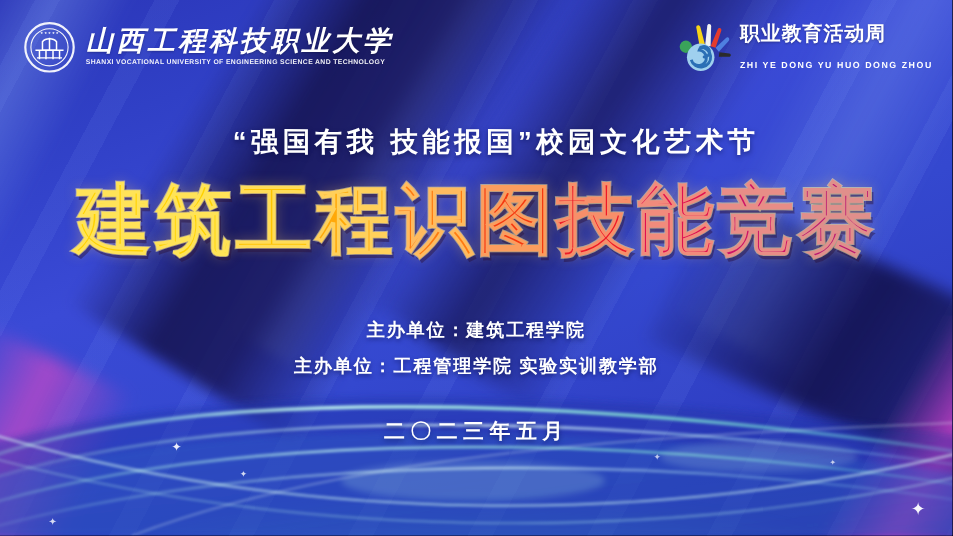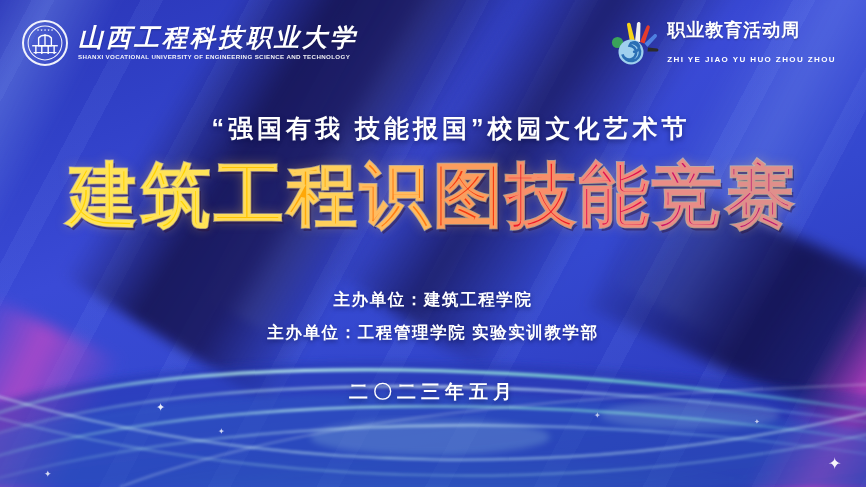--- a/index.html
+++ b/index.html
@@ -111,21 +111,21 @@
   svg.waves { position:absolute; inset:0; width:100%; height:100%; }
 
   
   .header {
     position: absolute;
     top: 0; left: 0; right: 0;
     height: 85px;
     display: flex;
     align-items: center;
     justify-content: space-between;
-    padding: 0 30px 0 22px;
+    padding: 0 18px 0 22px;
     box-sizing: border-box;
     z-index: 5;
   }
   .uni-brand { display:flex; align-items:center; gap:10px; }
   .seal {
     width: 46px; height: 46px; border-radius: 50%;
     border: 2px solid rgba(255,255,255,.92);
     position: relative; flex: 0 0 auto;
     box-sizing: border-box;
   }
@@ -182,21 +182,21 @@
     white-space: nowrap;
     padding-left: 36px;
   }
   .main-title {
     font-size: 70px;
     font-weight: 900;
     letter-spacing: 3px;
     margin: 19px 0 0;
     line-height: 1.05;
     white-space: nowrap;
-    font-family: Liberation Mono, monospace;
+    font-family: Liberation Sans, sans-serif;
   }
   .main-title .ch {
     display: inline-block;
     -webkit-text-stroke: 1.5px rgba(255,240,160,.55);
     text-shadow:
       2px 3px 0 rgba(40,15,60,.45),
       0 0 12px rgba(255,200,90,.35);
   }
   .orgs {
     margin: 45px 0 0;
@@ -320,21 +320,21 @@
           <path d="M40 27.5 L49 28.6 C51 28.9 50.8 31.6 48.7 31.6 L39.5 31.5 Z" fill="#2b2b2b"></path>
 
           <circle cx="9.5" cy="22.5" r="5.6" fill="#3aa35a"></circle>
 
           <circle cx="23" cy="32" r="12.5" fill="#9fd0ee"></circle>
           <path d="M23 32 m0,-9 a9,9 0 1,1 -8.6,11.4 a7,7 0 1,0 7.2,-8.8 a4.8,4.8 0 1,1 4.5,6.2" fill="none" stroke="#2b6fb5" stroke-width="2.6" stroke-linecap="round"></path>
         </svg>
       </div>
       <div class="week-names">
         <div class="week-cn">职业教育活动周</div>
-        <div class="week-en">ZHI YE JIAO YU HUO ZHOU ZHOU</div>
+        <div class="week-en">ZHI YE DONG YU HUO DONG ZHOU</div>
       </div>
     </div>
   </div>
 
   <div class="content">
     <div class="subtitle">“强国有我  技能报国”校园文化艺术节</div>
 
     <div class="main-title" id="main-title"><span class="ch" style="color: rgb(255, 210, 0);">建</span><span class="ch" style="color: rgb(255, 210, 0);">筑</span><span class="ch" style="color: rgb(255, 196, 0);">工</span><span class="ch" style="color: rgb(255, 168, 8);">程</span><span class="ch" style="color: rgb(255, 122, 16);">识</span><span class="ch" style="color: rgb(245, 56, 15);">图</span><span class="ch" style="color: rgb(238, 26, 40);">技</span><span class="ch" style="color: rgb(224, 17, 80);">能</span><span class="ch" style="color: rgb(204, 20, 104);">竞</span><span class="ch" style="color: rgb(187, 26, 114);">赛</span></div>
 
     <div class="orgs">

